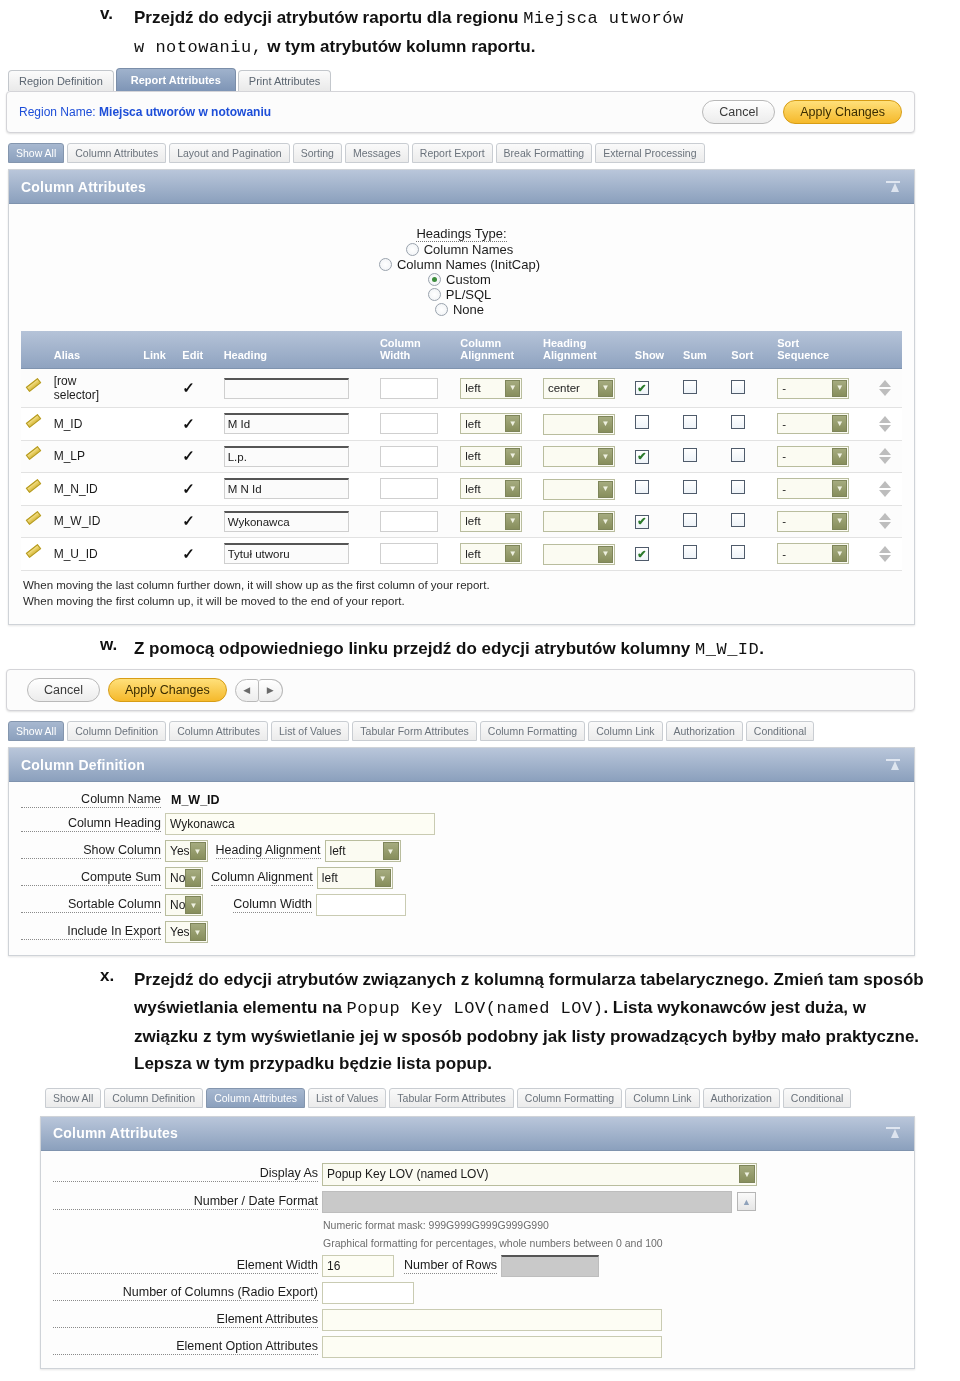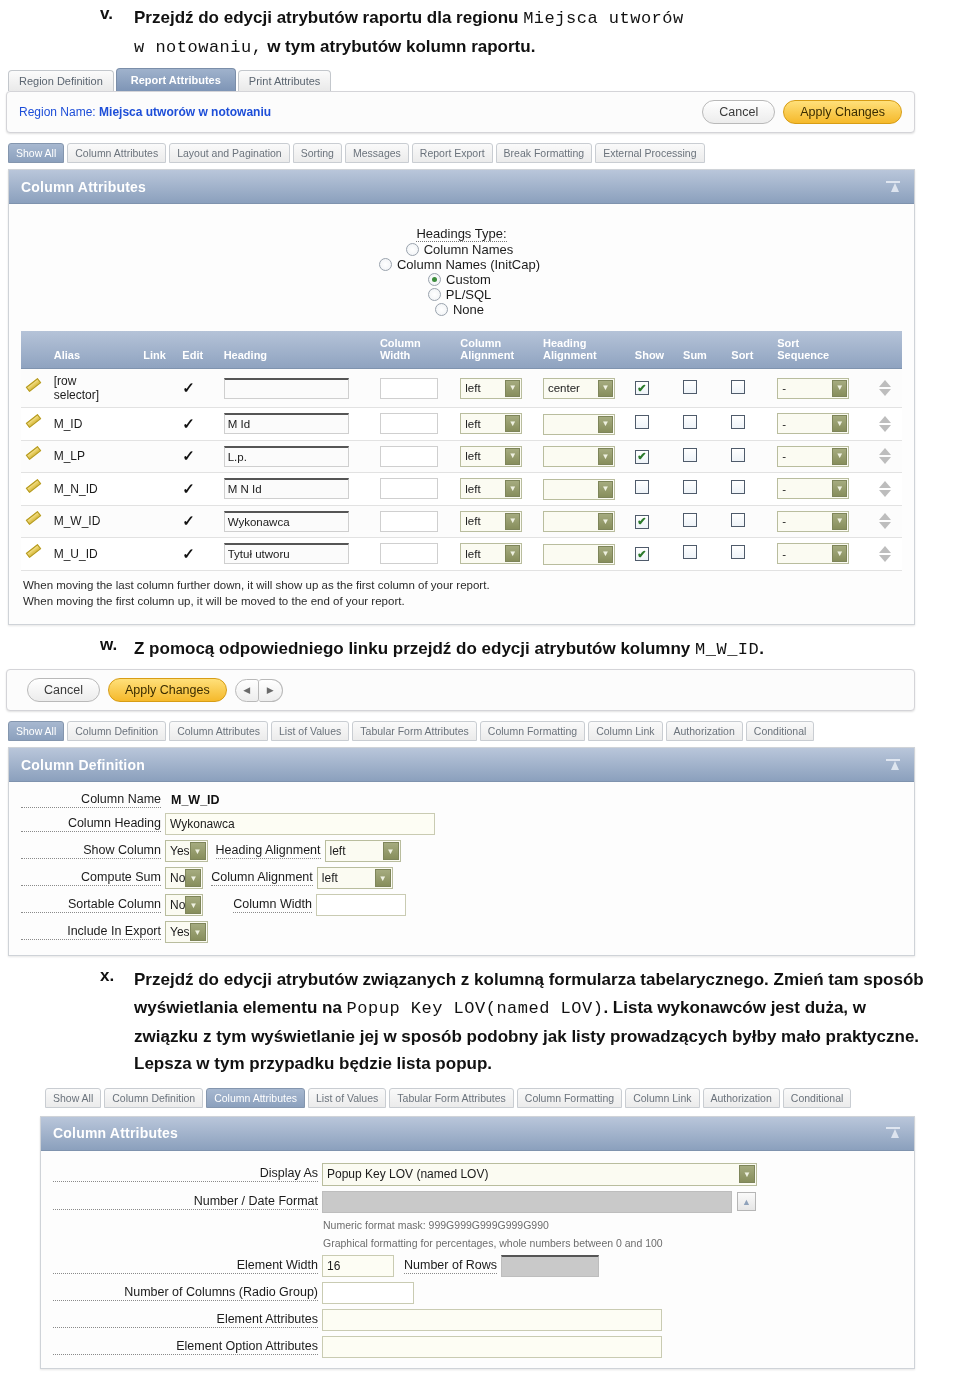--- a/index.html
+++ b/index.html
@@ -663,21 +663,21 @@
       <div class="hint" style="margin-left:270px;">Graphical formatting for percentages, whole numbers between 0 and 100</div>
 
       <div class="form-row" style="margin-top:6px;">
         <span class="flabel" style="width:265px;">Element Width</span>
         <input class="finput" style="width: 72px;" value="16">
         <span class="flabel" style="margin-left:10px;">Number of Rows</span>
         <input class="gray-input topdark" style="width: 98px;" value="">
       </div>
 
       <div class="form-row">
-        <span class="flabel" style="width:265px;">Number of Columns (Radio Group)</span>
+        <span class="flabel" style="width:265px;">Number of Columns (Radio Export)</span>
         <input class="finput" style="width: 92px; background: rgb(255, 255, 255);" value="">
       </div>
 
       <div class="form-row">
         <span class="flabel" style="width:265px;">Element Attributes</span>
         <input class="finput" style="width: 340px;" value="">
       </div>
 
       <div class="form-row" style="margin-bottom:0;">
         <span class="flabel" style="width:265px;">Element Option Attributes</span>

